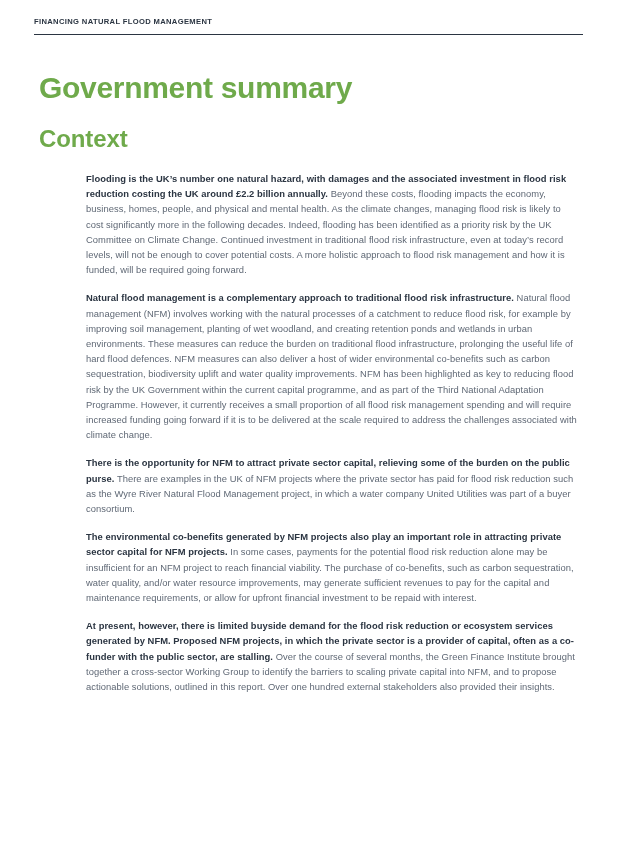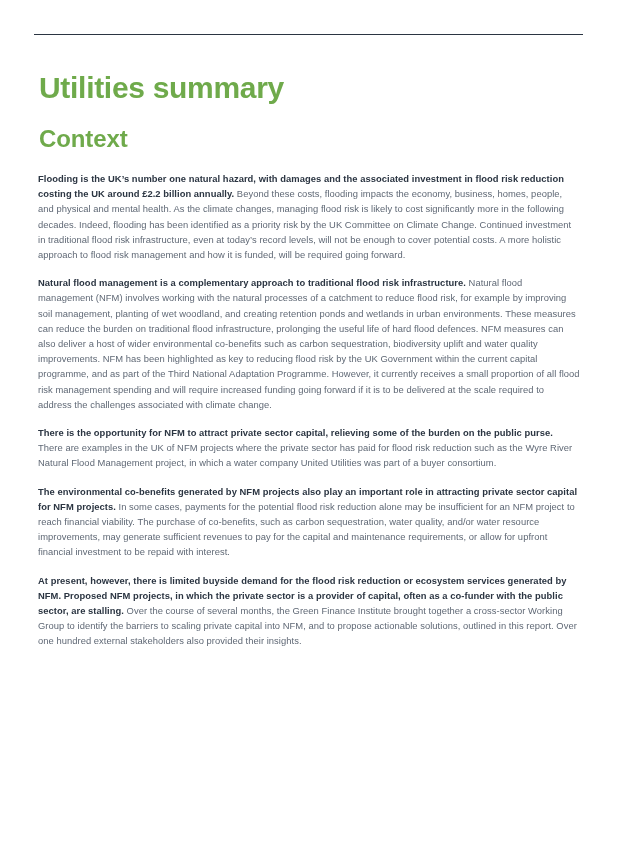--- a/index.html
+++ b/index.html
@@ -72,20 +72,21 @@
     font-weight: bold;
     color: #6faa4b;
     letter-spacing: -0.1px;
     line-height: 1.1;
     margin: 22px 0 0 1px;
     padding: 0;
   }
 
   .body-block {
     margin-top: 19px;
+    margin-left: 48px;
   }
 
   p.para {
     margin: 0 0 13px 0;
     padding: 0;
     font-size: 9.4px;
     line-height: 15.2px;
     color: #5f6875;
     letter-spacing: 0.005em;
     text-align: left;
@@ -101,25 +102,28 @@
   p.para .rest {
     font-weight: normal;
     color: #5f6875;
   }
 </style>
 </head>
 <body>
 
 <div class="page">
 
+  <div class="running-header">
+    <div class="running-header-text">FINANCING NATURAL FLOOD MANAGEMENT</div>
+  </div>
   <div class="header-rule"></div>
 
   <div class="content">
 
-    <h1 class="doc-title">Utilities summary</h1>
+    <h1 class="doc-title">Government summary</h1>
 
     <h2 class="section-heading">Context</h2>
 
     <div class="body-block">
 
       <p class="para">
         <span class="lead">Flooding is the UK’s number one natural hazard, with damages and the associated investment in flood risk reduction costing the UK around £2.2 billion annually.</span><span class="rest"> Beyond these costs, flooding impacts the economy, business, homes, people, and physical and mental health. As the climate changes, managing flood risk is likely to cost significantly more in the following decades. Indeed, flooding has been identified as a priority risk by the UK Committee on Climate Change. Continued investment in traditional flood risk infrastructure, even at today’s record levels, will not be enough to cover potential costs. A more holistic approach to flood risk management and how it is funded, will be required going forward.</span>
       </p>
 
       <p class="para">

